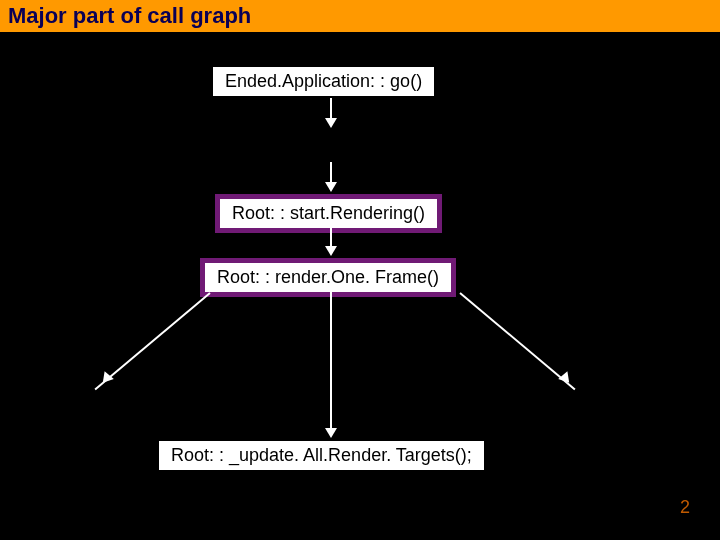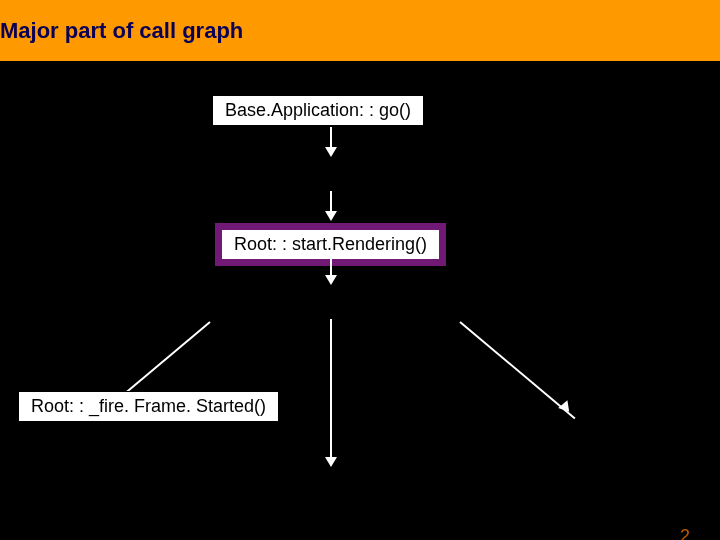--- a/index.html
+++ b/index.html
@@ -1,58 +1,59 @@
 <!DOCTYPE html>
 <html><head>
 <meta charset="utf-8">
 <style>
   html,body{margin:0;padding:0;width:720px;height:540px;background:#000;font-family:Verdana,Geneva,sans-serif;overflow:hidden}
-  .title-bar{width:100%;height:61px;background:#ff9900;display:flex;align-items:center;box-sizing:border-box}
+  .title-bar{width:100%;height:32px;background:#ff9900;display:flex;align-items:center;padding-left:8px;box-sizing:border-box}
   .title-bar span{color:#0a0055;font-size:22px;font-weight:bold}
   .canvas{position:relative;width:720px;height:496px}
   .node{position:absolute;background:#fff;border:1px solid #000;padding:4px 12px;font-size:18px;color:#000;white-space:nowrap}
-  .node.red-border{border:7px solid #701a75}
+  .node.red-border{border:5px solid #701a75}
   .arrow{position:absolute;background:#fff}
   .arrow-head{position:absolute;width:0;height:0;border-left:6px solid transparent;border-right:6px solid transparent;border-top:10px solid #fff}
   .page-num{position:absolute;right:30px;bottom:10px;color:#c05a00;font-size:18px}
   
   .diag{position:absolute;background:#fff;height:2px;transform-origin:left center}
   .diag-head{position:absolute;width:0;height:0;border-left:6px solid transparent;border-right:6px solid transparent;border-top:10px solid #fff}
 </style>
 </head>
 <body>
 
 <div class="title-bar">
   <span>Major part of call graph</span>
 </div>
 
 <div class="canvas">
 
-  <div class="node" style="left:212px;top:34px">Base.Application: : go()</div>
+  <div class="node" style="left:212px;top:34px">Ended.Application: : go()</div>
 
   <div class="arrow" style="left:330px;top:66px;width:2px;height:22px"></div>
   <div class="arrow-head" style="left:325px;top:86px"></div>
 
 
   <div class="arrow" style="left:330px;top:130px;width:2px;height:22px"></div>
   <div class="arrow-head" style="left:325px;top:150px"></div>
 
   <div class="node red-border" style="left:215px;top:162px">Root: : start.Rendering()</div>
 
   <div class="arrow" style="left:330px;top:194px;width:2px;height:22px"></div>
   <div class="arrow-head" style="left:325px;top:214px"></div>
 
+  <div class="node red-border" style="left:200px;top:226px">Root: : render.One. Frame()</div>
 
   <div class="diag" style="left:210px;top:260px;width:150px;transform:rotate(140deg)"></div>
   <div class="diag-head" style="left:100px;top:342px;transform:rotate(40deg)"></div>
 
   <div class="arrow" style="left:330px;top:258px;width:2px;height:140px"></div>
   <div class="arrow-head" style="left:325px;top:396px"></div>
 
   <div class="diag" style="left:460px;top:260px;width:150px;transform:rotate(40deg)"></div>
   <div class="diag-head" style="left:560px;top:342px;transform:rotate(-40deg)"></div>
 
-  <div class="node" style="left:18px;top:330px">Root: : _fire. Frame. Started()</div>
 
 
+  <div class="node" style="left:158px;top:408px">Root: : _update. All.Render. Targets();</div>
 
   <div class="page-num">2</div>
 </div>
 
 </body></html>

